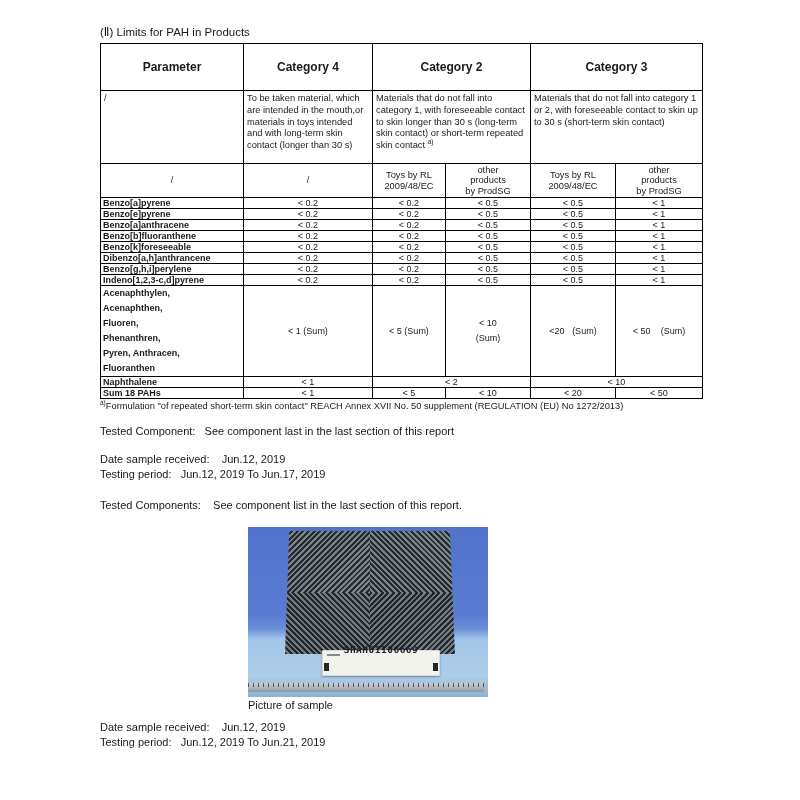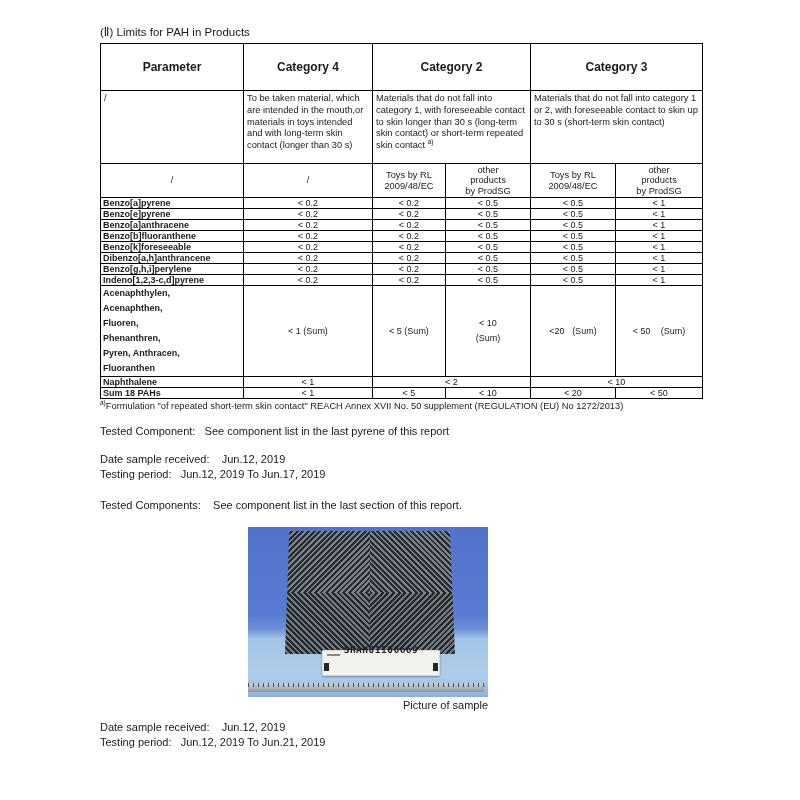--- a/index.html
+++ b/index.html
@@ -90,21 +90,21 @@
   }
   .ruler{
     position:absolute;left:0px;bottom:5px;width:236px;height:9px;
     background-image:
       repeating-linear-gradient(90deg, rgba(40,45,55,.75) 0 1px, rgba(0,0,0,0) 1px 5px),
       linear-gradient(180deg,#c9ced2 0%,#aab2b8 60%,#8d969d 100%);
     background-size:100% 4px,100% 100%;
     background-repeat:no-repeat;
   }
   .caption{
-    width:240px;margin:2px 0 0 148px;text-align:right;
+    width:240px;margin:2px 0 0 148px;text-align:left;
     font-size:11px;
   }
 </style>
 </head>
 <body>
 
 <div class="page">
 
   <div class="title">(Ⅱ) Limits for PAH in Products</div>
 
@@ -238,21 +238,21 @@
         <td class="val">&lt; 5</td>
         <td class="val">&lt; 10</td>
         <td class="val">&lt; 20</td>
         <td class="val">&lt; 50</td>
       </tr>
     </tbody>
   </table>
 
   <div class="footnote"><sup>a)</sup><span>Formulation "of repeated short-term skin contact" REACH Annex XVII No. 50 supplement (REGULATION (EU) No 1272/2013)</span></div>
 
-  <div class="info-line mt13">Tested Component:   See component list in the last pyrene of this report</div>
+  <div class="info-line mt13">Tested Component:   See component last in the last section of this report</div>
 
   <div class="mt13">
     <div class="info-line">Date sample received:    Jun.12, 2019</div>
     <div class="info-line">Testing period:   Jun.12, 2019 To Jun.17, 2019</div>
   </div>
 
   <div class="info-line mt16">Tested Components:    See component list in the last section of this report.</div>
 
   <div class="photo">
     <div class="tile">

